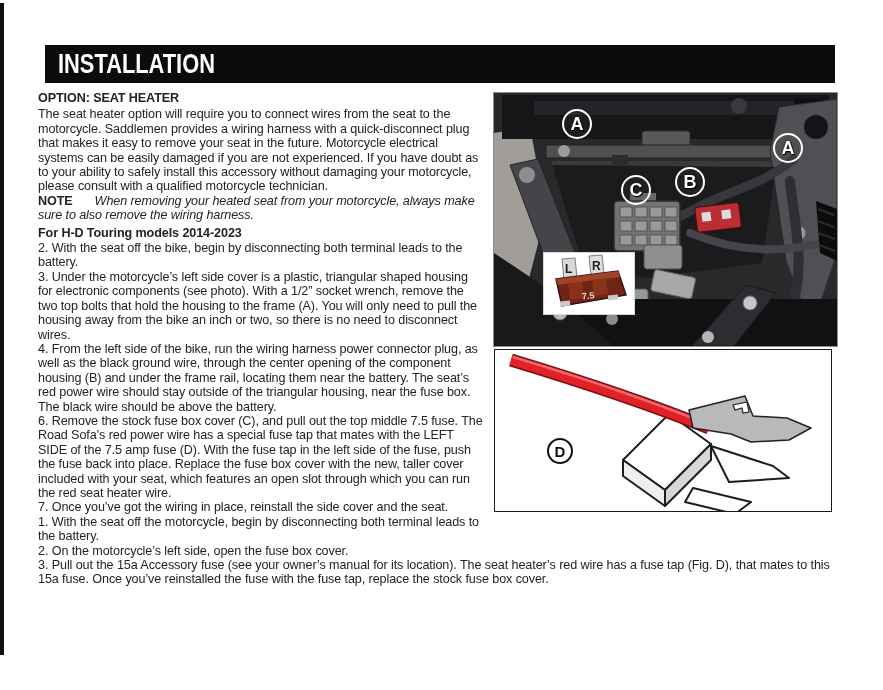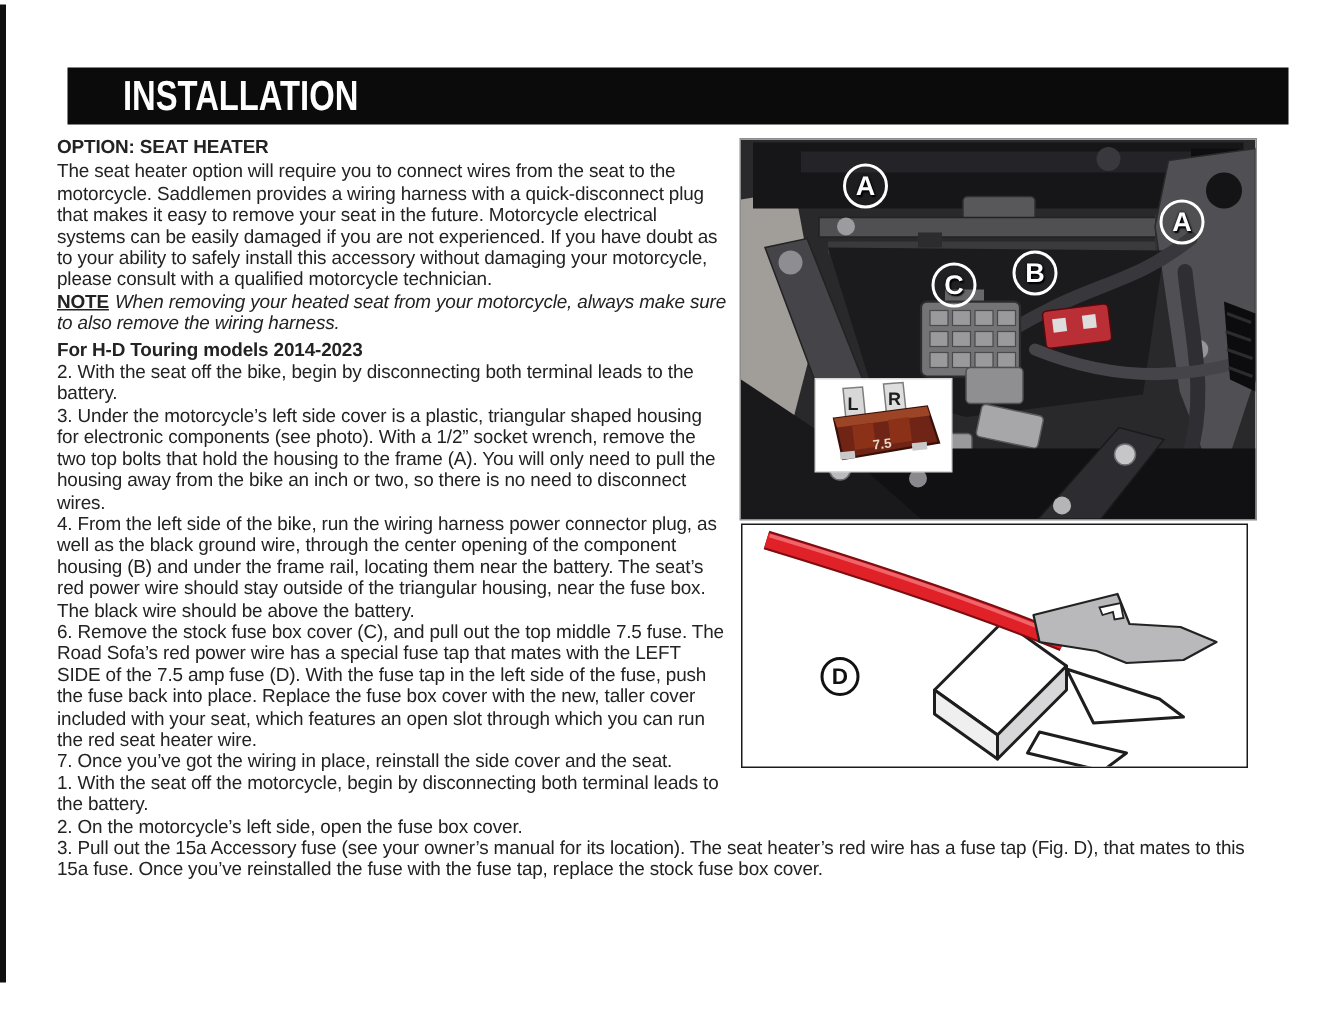--- a/index.html
+++ b/index.html
@@ -1,29 +1,29 @@
 <!DOCTYPE html>
 <html><head>
 <meta charset="utf-8">
 <style>
   html,body{margin:0;padding:0;background:#ffffff;}
   .page{position:relative;width:883px;height:690px;background:#fff;overflow:hidden;
         font-family:"Liberation Sans",sans-serif;color:#232323;}
   .edge-strip{position:absolute;left:0;top:3px;width:4px;height:652px;background:#101010;}
   .header-bar{position:absolute;left:45px;top:45px;width:790px;height:38px;background:#0b0b0b;
-              display:flex;align-items:center;overflow:hidden;padding-left:24px;}
+              display:flex;align-items:center;overflow:hidden;}
   .header-title{color:#ffffff;font-size:28px;font-weight:bold;letter-spacing:0px;
                 transform:scaleX(.78);transform-origin:left center;margin-left:13px;white-space:nowrap;}
   .content{position:absolute;left:38px;top:91px;width:798px;}
   .content p,.content h2,.content h3{margin:0;font-size:12.6px;line-height:14.4px;letter-spacing:-0.1px;}
   .content h2{font-weight:bold;margin:0 0 2px;}
   .content h3{font-weight:bold;margin:3px 0 1px;}
   .para{margin:2px 0 3px;}
-  .note b{font-style:normal;margin-right:4px;text-decoration:underline;}
-  .note i{font-style:italic;}
+  .note b{font-style:normal;margin-right:4px;}
+  .note i{font-style:italic;margin-left:18px;}
   
   .figs{float:right;width:343px;margin:1px 0 5px 8px;}
   .photo{position:relative;width:343px;height:253px;border:1px solid #8c8c8c;box-sizing:content-box;}
   .photo svg{display:block;}
   .diagram{position:relative;width:336px;height:161px;border:1px solid #1a1a1a;margin-top:2px;margin-left:1px;
            background:#fff;}
   .callout{position:absolute;width:26px;height:26px;border:2.5px solid #ffffff;border-radius:50%;
            display:flex;align-items:center;justify-content:center;color:#ffffff;font-weight:bold;
            font-size:18px;line-height:1;font-family:"Liberation Sans",sans-serif;
            text-shadow:0 0 2px #000,1px 1px 1px #000;background:rgba(80,80,80,.12);}

